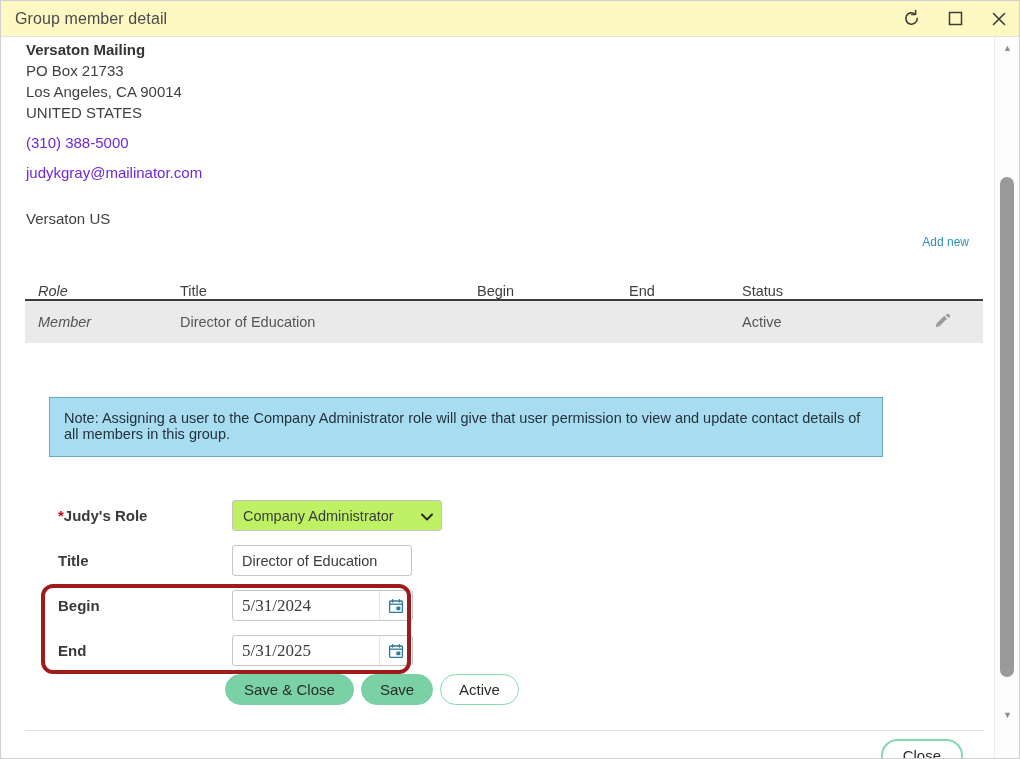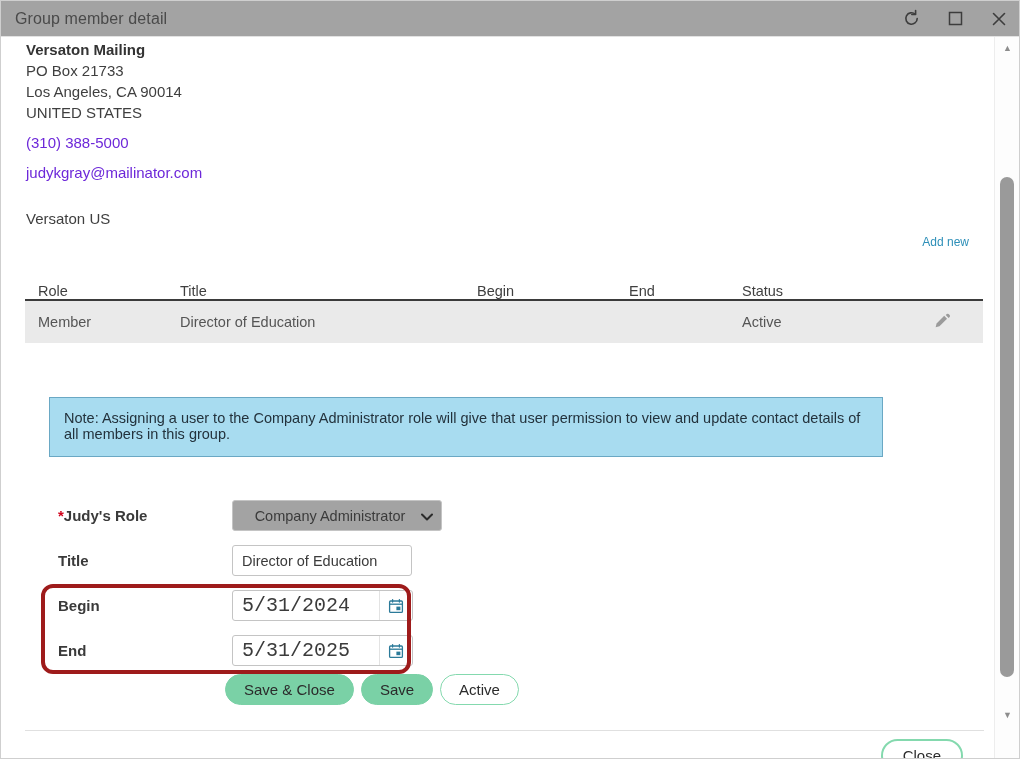--- a/index.html
+++ b/index.html
@@ -24,21 +24,21 @@
     background: #ffffff;
     overflow: hidden;
   }
 
   
   .titlebar {
     position: absolute;
     top: 0; left: 0;
     width: 1020px;
     height: 36px;
-    background: #a3a3a3;
+    background: #fef9c3;
     border-bottom: 1px solid #e2e2e2;
     display: flex;
     align-items: center;
     box-sizing: border-box;
   }
   .titlebar-title {
     margin-left: 14px;
     font-size: 16px;
     color: #4a4a4a;
     letter-spacing: .1px;
@@ -121,21 +121,21 @@
     color: #3f3f3f;
   }
   .tbl-row {
     display: flex;
     align-items: center;
     height: 42px;
     background: #eaeaea;
     font-size: 14.5px;
     color: #555;
   }
-  .c-role   { width: 155px; padding-left: 13px; box-sizing: border-box; }
+  .c-role   { width: 155px; padding-left: 13px; box-sizing: border-box; font-style: italic; }
   .c-title  { width: 297px; }
   .c-begin  { width: 152px; }
   .c-end    { width: 113px; }
   .c-status { width: 160px; }
   .c-act    { flex: 1; display: flex; justify-content: center; }
   .pencil { cursor: pointer; display:block; }
 
   
   .note {
     position: absolute;
@@ -168,28 +168,27 @@
   }
   .req { color: #d0021b; font-weight: bold; }
 
   .sel {
     position: relative;
     width: 210px;
     height: 31px;
     box-sizing: border-box;
     border: 1px solid #c4c4c4;
     border-radius: 3px;
-    background: #a3a3a3;
+    background: #bef264;
     display: flex;
     align-items: center;
     padding: 0 24px 0 10px;
     font-size: 14.5px;
     color: #3b3b3b;
     cursor: pointer;
-    justify-content: center;
   }
   .sel .chev {
     position: absolute;
     right: 8px;
     top: 50%;
     transform: translateY(-50%);
   }
 
   .txt {
     width: 180px;
@@ -213,22 +212,22 @@
     border: 1px solid #c4c4c4;
     border-radius: 3px;
     background: #ffffff;
     display: flex;
     align-items: center;
   }
   .datewrap input {
     border: 0;
     outline: none;
     background: transparent;
-    font-family: Liberation Mono, monospace;
-    font-size: 20px;
+    font-family: Liberation Serif, serif;
+    font-size: 17px;
     color: #3b3b3b;
     padding: 0 9px;
     width: 140px;
     height: 29px;
   }
   .cal-btn {
     position: absolute;
     right: 0; top: 0;
     width: 32px; height: 29px;
     border-left: 1px solid #e3e3e3;

